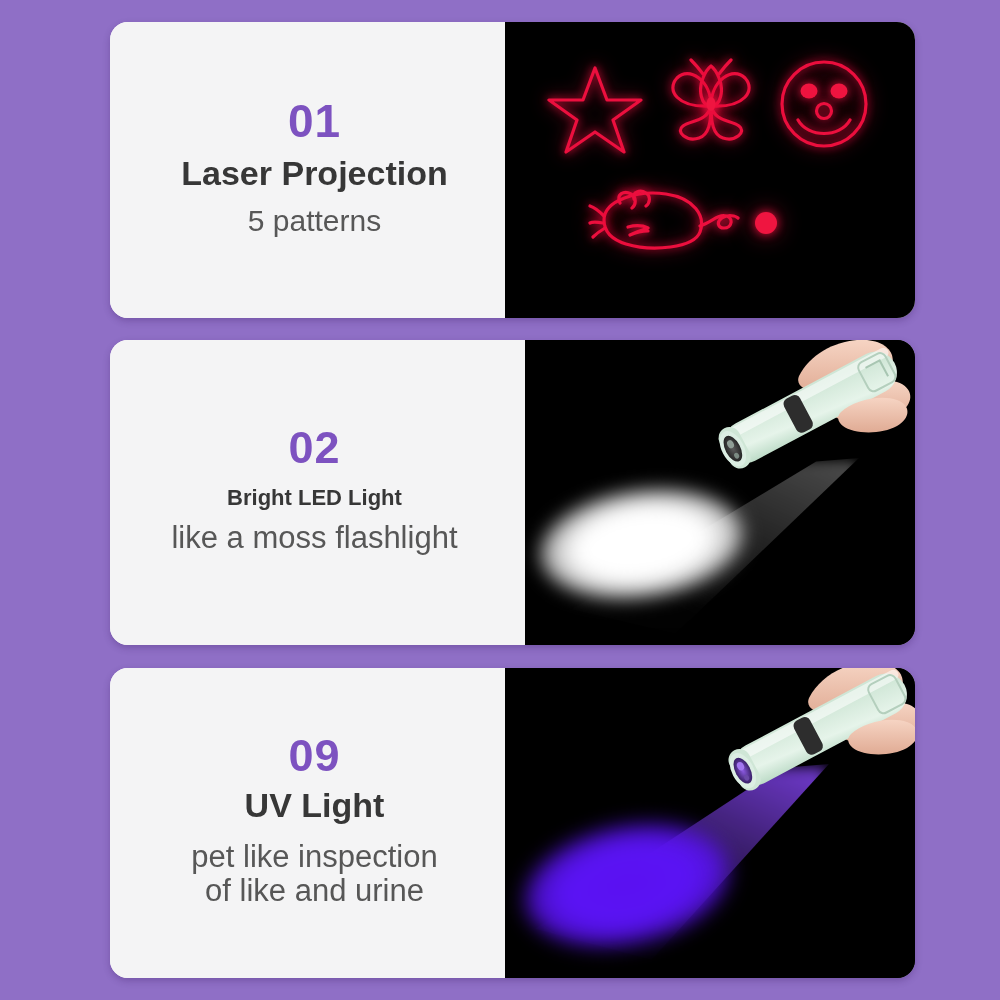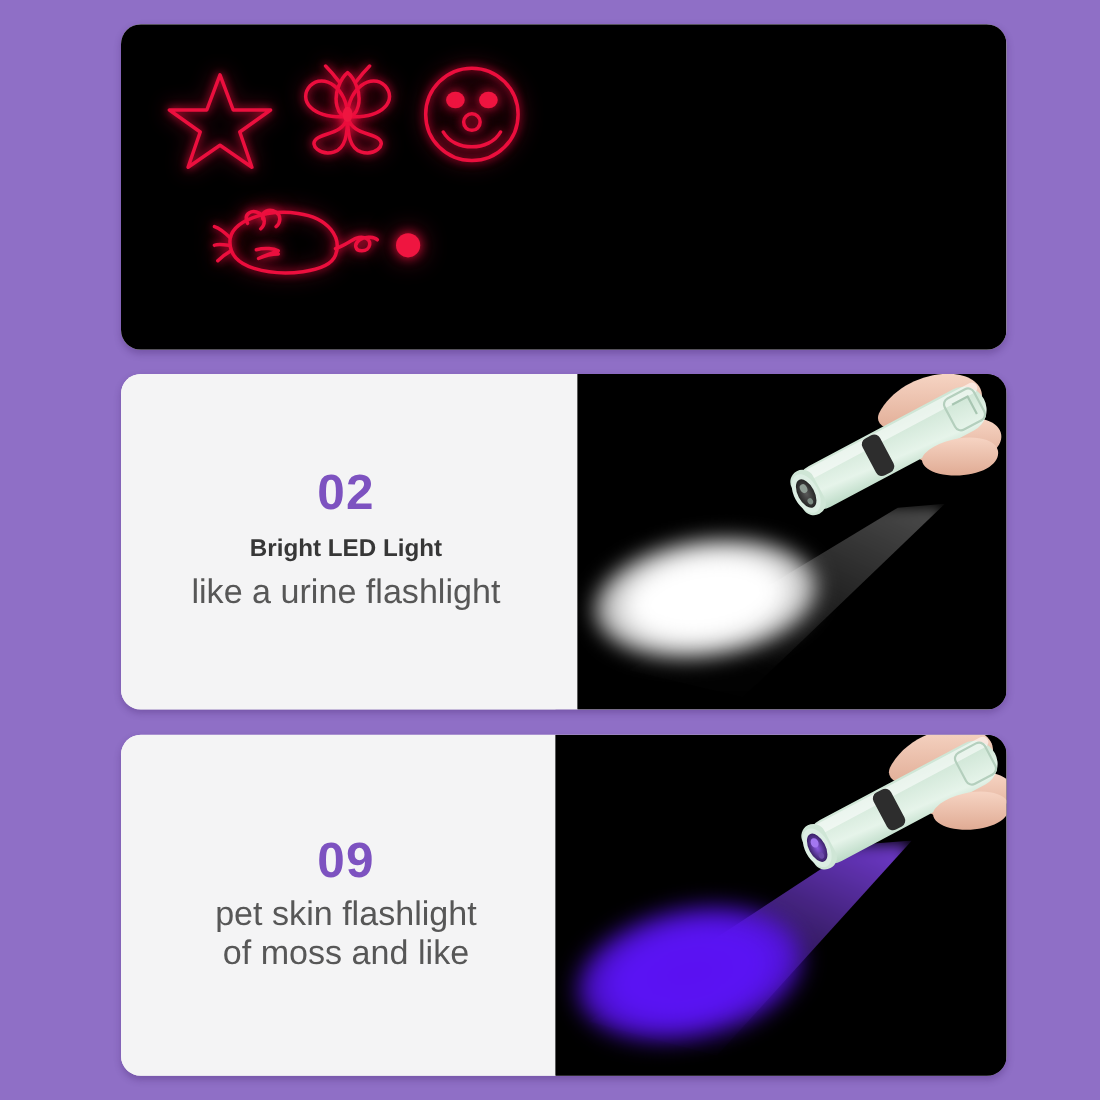--- a/index.html
+++ b/index.html
@@ -177,20 +177,27 @@
   #device-led { right: -6px; top: -4px; }
   #device-uv  { right: -16px; top: -10px; }
   .device svg { display: block; overflow: visible; }
 </style>
 </head>
 <body>
 
 <div class="page">
 
   <div class="card" id="card-1">
+    <div class="card-text">
+      <div class="text-inner">
+        <div class="num">01</div>
+        <div class="title">Laser Projection</div>
+        <div class="subtitle">5 patterns</div>
+      </div>
+    </div>
     <div class="card-media">
       <div class="laser-grid">
 
         <div class="pattern" id="pat-star">
           <svg width="96" height="92" viewBox="0 0 96 92">
             <polygon class="laser-stroke" points="48,6 60,38 94,38 66,58 77,90 48,70 19,90 30,58 2,38 36,38"></polygon>
           </svg>
         </div>
 
         <div class="pattern" id="pat-butterfly">
@@ -237,21 +244,21 @@
 
       </div>
     </div>
   </div>
 
   <div class="card" id="card-2">
     <div class="card-text">
       <div class="text-inner">
         <div class="num">02</div>
         <div class="title">Bright LED Light</div>
-        <div class="subtitle">like a urine flashlight</div>
+        <div class="subtitle">like a moss flashlight</div>
       </div>
     </div>
     <div class="card-media">
       <div class="scene">
         <div class="beam beam-white"></div>
         <div class="pool pool-white"></div>
         <div class="device" id="device-led">
           <svg width="230" height="150" viewBox="0 0 230 150">
             <defs>
               <linearGradient id="penBodyA" x1="0" y1="1" x2="0.4" y2="0">
@@ -293,23 +300,24 @@
           </svg>
         </div>
       </div>
     </div>
   </div>
 
   <div class="card" id="card-3">
     <div class="card-text">
       <div class="text-inner">
         <div class="num">09</div>
+        <div class="title">UV Light</div>
         <div class="subtitle">
-          <div>pet skin flashlight</div>
-          <div>of moss and like</div>
+          <div>pet like inspection</div>
+          <div>of like and urine</div>
         </div>
       </div>
     </div>
     <div class="card-media">
       <div class="scene">
         <div class="beam beam-uv"></div>
         <div class="pool pool-uv"></div>
         <div class="device" id="device-uv">
           <svg width="230" height="150" viewBox="0 0 230 150">
             <defs>

